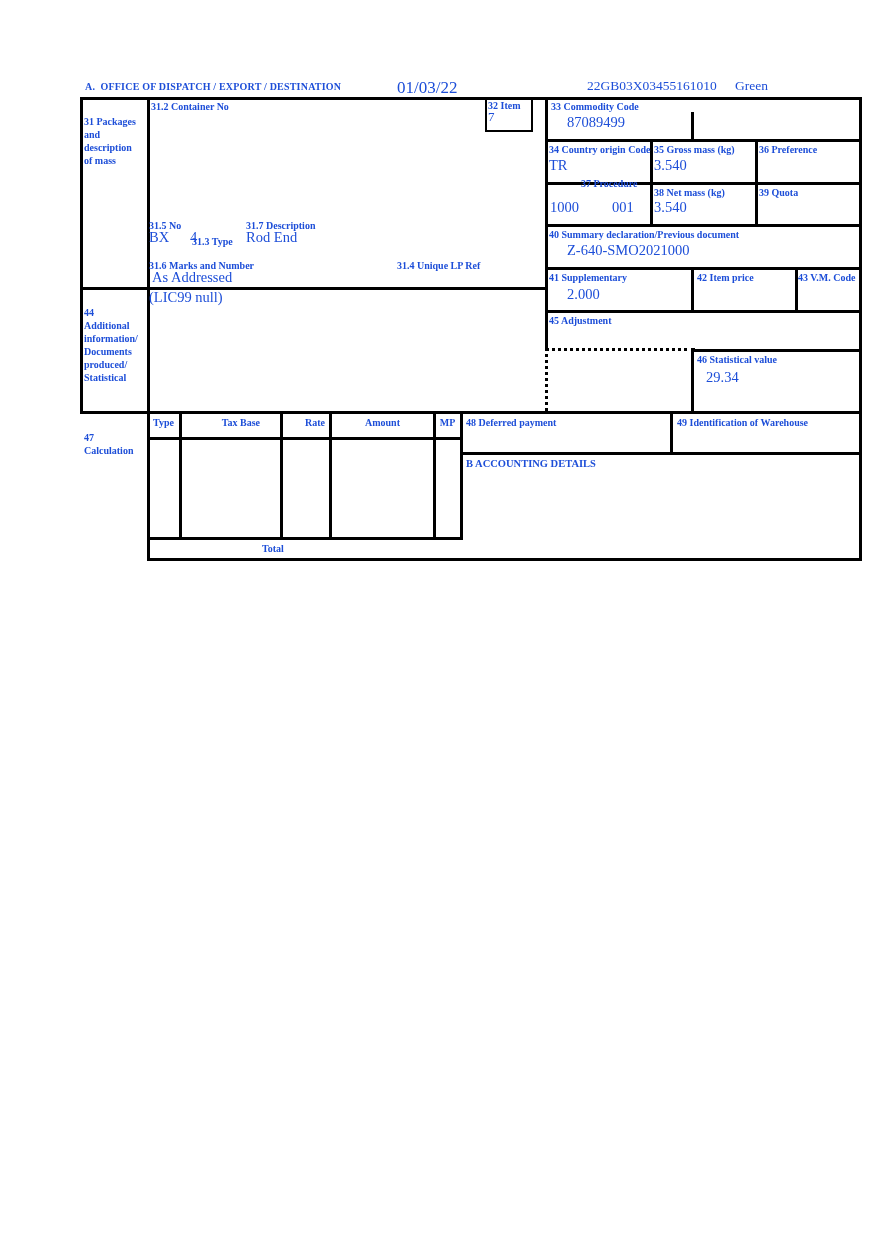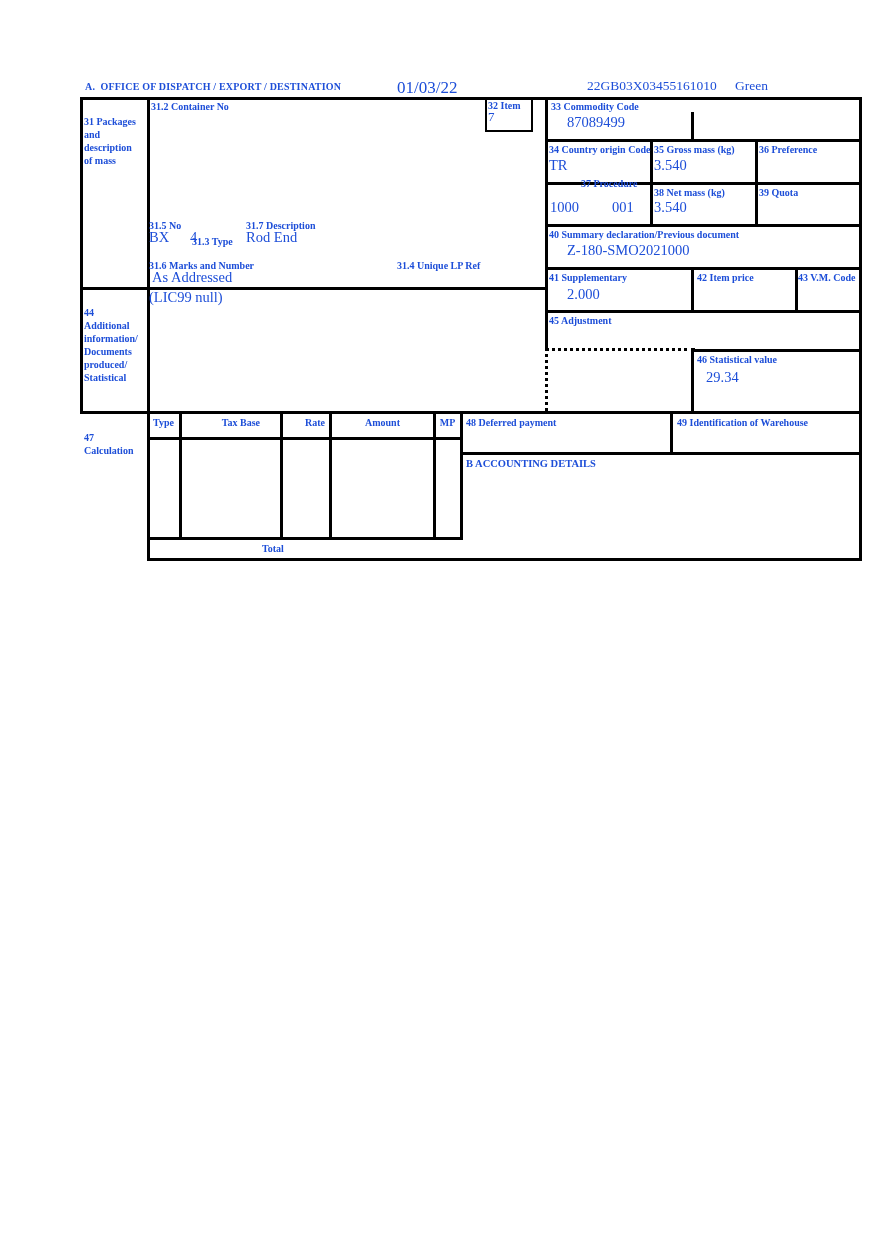--- a/index.html
+++ b/index.html
@@ -97,21 +97,21 @@
   <div class="lbl" style="left:246px;top:220px;">31.7 Description</div>
   <div class="val" style="left:149px;top:230px;">BX</div>
   <div class="val" style="left:190px;top:230px;">4</div>
   <div class="val" style="left:246px;top:230px;">Rod End</div>
 
   <div class="lbl" style="left:149px;top:260px;">31.6 Marks and Number</div>
   <div class="lbl" style="left:397px;top:260px;">31.4 Unique LP Ref</div>
   <div class="val" style="left:152px;top:270px;">As Addressed</div>
 
   <div class="lbl" style="left:549px;top:229px;">40 Summary declaration/Previous document</div>
-  <div class="val" style="left:567px;top:243px;">Z-180-SMO2021000</div>
+  <div class="val" style="left:567px;top:243px;">Z-640-SMO2021000</div>
 
   <div class="lbl" style="left:549px;top:272px;">41 Supplementary</div>
   <div class="val" style="left:567px;top:287px;">2.000</div>
   <div class="lbl" style="left:697px;top:272px;">42 Item price</div>
   <div class="lbl" style="left:798px;top:272px;">43 V.M. Code</div>
 
   <div class="stack" style="left:84px;top:290px;">
     <div>44</div>
     <div>Additional</div>
     <div>information/</div>

